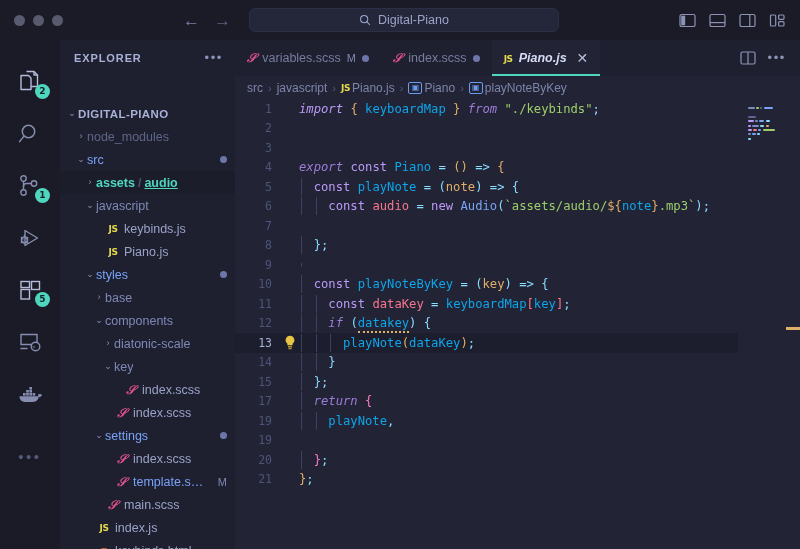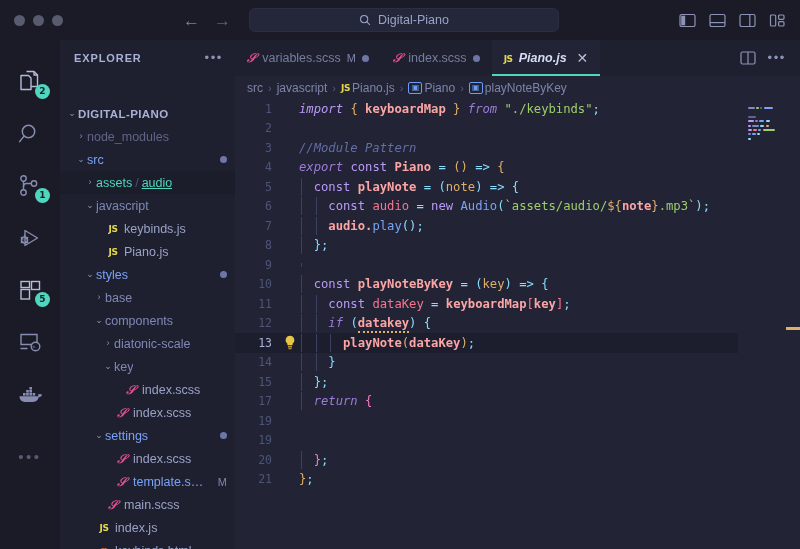--- a/index.html
+++ b/index.html
@@ -83,21 +83,21 @@
   }
   .row .ico{ width:16px; flex:0 0 16px; display:flex; align-items:center; justify-content:center; margin-right:3px; }
   .row .lbl{ overflow:hidden; text-overflow:ellipsis; }
   .row .mark{ margin-left:auto; padding-left:6px; font-size:11px; color:#7f86ad; }
   .row .dotmark{ margin-left:auto; width:7px;height:7px;border-radius:50%; background:#6d76a8; flex:0 0 7px; }
   .c-root{ color:#a9b1d6; font-weight:600; font-size:11.5px; letter-spacing:.4px; }
   .c-dim{ color:#5f6586; }
   .c-folder{ color:#7f88b5; }
   .c-blue{ color:#7aa2f7; }
   .c-file{ color:#9aa2c7; }
-  .c-teal{ color:#4fd6be; font-weight:400;text-align:center; }
+  .c-teal{ color:#4fd6be; font-weight:700;text-align:center; }
   .c-mod{ color:#7aa2f7; }
   .u-line{ text-decoration:underline; }
   .sep{ color:#4a5176; padding:0 3px; }
   .icon-scss{ color:#e0518f; font-size:12px; font-weight:bold; font-style:italic; font-family:"DejaVu Serif", serif;}
   .icon-js{ color:#e3d94a; font-size:9px; font-weight:bold; font-family:"DejaVu Sans", sans-serif; letter-spacing:-.4px;}
   .icon-html{ color:#e8743b; font-size:11px; font-weight:bold; font-family:"DejaVu Sans Mono", monospace;}
 
   
   .editor{ flex:1; display:flex; flex-direction:column; min-width:0; background:#222436; }
   .tabsbar{ height:36px; flex:0 0 36px; background:#1e2030; display:flex; align-items:stretch; }
@@ -151,21 +151,21 @@
   .k-kw2{ color:#9d7cd8; font-style:italic; }
   .k-fn{ color:#7aa2f7; }
   .k-str{ color:#9ece6a; }
   .k-punc{ color:#89ddff; }
   .k-brace{ color:#e0af68; }
   .k-op{ color:#89ddff; }
   .k-cmt{ color:#636da6; font-style:italic; }
   .k-param{ color:#e0af68; }
   .k-red{ color:#f7768e; }
   .k-magenta{ color:#ff79c6; }
-  .k-white{ color:#fca5a5;font-weight:bold; }
+  .k-white{ color:#0ea5e9; }
   .squig{ border-bottom:2px dotted #e0af68; padding-bottom:1px; }
 
   .minimap{ width:62px; flex:0 0 62px; background:#222436; position:relative; overflow:hidden; }
   .mm-inner{ position:absolute; top:8px; left:10px; width:46px; }
   .mmline{ height:3px; margin-bottom:1.4px; display:flex; gap:1.2px; }
   .mmseg{ height:2px; border-radius:1px; }
   .mm-scroll{ position:absolute; right:0; top:228px; width:14px; height:3px; background:#e0af68; }
 </style>
 </head>
 <body>
@@ -459,39 +459,39 @@
           <span style="display: inline-flex; align-items: center;">
             <span class="bc-sym">▣</span>
             <span>playNoteByKey</span>
           </span>
         </div>
 
       <div class="codearea">
         <div class="code-scroll" id="codelines">
             <div class="cline"><div class="gut">1</div><div class="bulbcell"></div><div class="src"><span class="k-imp">import</span><span class="k-white"> </span><span class="k-brace">{</span><span class="k-white"> keyboardMap </span><span class="k-brace">}</span><span class="k-white"> </span><span class="k-kw2">from</span><span class="k-white"> </span><span class="k-str">"./keybinds"</span><span class="k-punc">;</span></div></div>
             <div class="cline"><div class="gut">2</div><div class="bulbcell"></div><div class="src"></div></div>
-            <div class="cline"><div class="gut">3</div><div class="bulbcell"></div><div class="src"><span class="k-cmt">//Module Pattern</span></div></div>
+            <div class="cline"><div class="gut">3</div><div class="bulbcell"></div></div>
             <div class="cline"><div class="gut">4</div><div class="bulbcell"></div><div class="src"><span class="k-kw2">export</span><span class="k-white"> </span><span class="k-kw">const</span><span class="k-white"> Piano </span><span class="k-op">=</span><span class="k-white"> </span><span class="k-brace">(</span><span class="k-brace">)</span><span class="k-white"> </span><span class="k-op">=&gt;</span><span class="k-white"> </span><span class="k-brace">{</span></div></div>
             <div class="cline"><div class="gut">5</div><div class="bulbcell"></div><div class="src"><span class="indent" style="left: 2px;"></span><span class="k-white">  </span><span class="k-kw">const</span><span class="k-white"> playNote </span><span class="k-op">=</span><span class="k-white"> </span><span class="k-punc">(</span><span class="k-param">note</span><span class="k-punc">)</span><span class="k-white"> </span><span class="k-op">=&gt;</span><span class="k-white"> </span><span class="k-punc">{</span></div></div>
             <div class="cline"><div class="gut">6</div><div class="bulbcell"></div><div class="src"><span class="indent" style="left: 2px;"></span><span class="indent" style="left: 16.6px;"></span><span class="k-white">    </span><span class="k-kw">const</span><span class="k-white"> </span><span class="k-red">audio</span><span class="k-white"> </span><span class="k-op">=</span><span class="k-white"> </span><span class="k-kw">new</span><span class="k-white"> </span><span class="k-fn">Audio</span><span class="k-punc">(</span><span class="k-str">`assets/audio/</span><span class="k-brace">${</span><span class="k-white">note</span><span class="k-brace">}</span><span class="k-str">.mp3`</span><span class="k-punc">)</span><span class="k-punc">;</span></div></div>
-            <div class="cline"><div class="gut">7</div><div class="bulbcell"></div><div class="src"><span class="indent" style="left: 2px;"></span><span class="indent" style="left: 16.6px;"></span><span class="k-white">    audio</span><span class="k-white">.</span><span class="k-fn">play</span><span class="k-punc">(</span><span class="k-punc">)</span><span class="k-punc">;</span></div></div>
+            <div class="cline"><div class="gut">7</div><div class="bulbcell"></div></div>
             <div class="cline"><div class="gut">8</div><div class="bulbcell"></div><div class="src"><span class="indent" style="left: 2px;"></span><span class="k-white">  </span><span class="k-punc">}</span><span class="k-punc">;</span></div></div>
             <div class="cline"><div class="gut">9</div><div class="bulbcell"></div><div class="src"><span class="indent" style="left: 2px;"></span></div></div>
             <div class="cline"><div class="gut">10</div><div class="bulbcell"></div><div class="src"><span class="indent" style="left: 2px;"></span><span class="k-white">  </span><span class="k-kw">const</span><span class="k-white"> playNoteByKey </span><span class="k-op">=</span><span class="k-white"> </span><span class="k-punc">(</span><span class="k-param">key</span><span class="k-punc">)</span><span class="k-white"> </span><span class="k-op">=&gt;</span><span class="k-white"> </span><span class="k-punc">{</span></div></div>
             <div class="cline"><div class="gut">11</div><div class="bulbcell"></div><div class="src"><span class="indent" style="left: 2px;"></span><span class="indent" style="left: 16.6px;"></span><span class="k-white">    </span><span class="k-kw">const</span><span class="k-white"> </span><span class="k-red">dataKey</span><span class="k-white"> </span><span class="k-op">=</span><span class="k-white"> keyboardMap</span><span class="k-red">[</span><span class="k-white">key</span><span class="k-red">]</span><span class="k-punc">;</span></div></div>
             <div class="cline"><div class="gut">12</div><div class="bulbcell"></div><div class="src"><span class="indent" style="left: 2px;"></span><span class="indent" style="left: 16.6px;"></span><span class="k-white">    </span><span class="k-kw2">if</span><span class="k-white"> </span><span class="k-punc">(</span><span class="k-white squig">datakey</span><span class="k-punc">)</span><span class="k-white"> </span><span class="k-punc">{</span></div></div>
             <div class="cline active"><div class="gut">13</div><div class="bulbcell"><svg width="12" height="15" viewBox="0 0 12 15">
                   <path d="M6 .8a4.4 4.4 0 0 0-2.6 7.9v1.6h5.2V8.7A4.4 4.4 0 0 0 6 .8z" fill="#e8c547"></path>
                   <rect x="4" y="11" width="4" height="1.5" fill="#b8932f"></rect>
                   <rect x="4.3" y="13" width="3.4" height="1.3" rx=".6" fill="#b8932f"></rect>
                 </svg></div><div class="src"><span class="indent" style="left: 2px;"></span><span class="indent" style="left: 16.6px;"></span><span class="indent" style="left: 31.2px;"></span><span class="k-white">      </span><span class="k-white">playNote</span><span class="k-brace">(</span><span class="k-white">dataKey</span><span class="k-brace">)</span><span class="k-punc">;</span></div></div>
             <div class="cline"><div class="gut">14</div><div class="bulbcell"></div><div class="src"><span class="indent" style="left: 2px;"></span><span class="indent" style="left: 16.6px;"></span><span class="k-white">    </span><span class="k-punc">}</span></div></div>
             <div class="cline"><div class="gut">15</div><div class="bulbcell"></div><div class="src"><span class="indent" style="left: 2px;"></span><span class="k-white">  </span><span class="k-punc">}</span><span class="k-punc">;</span></div></div>
             <div class="cline"><div class="gut">17</div><div class="bulbcell"></div><div class="src"><span class="indent" style="left: 2px;"></span><span class="k-white">  </span><span class="k-kw2">return</span><span class="k-white"> </span><span class="k-magenta">{</span></div></div>
-            <div class="cline"><div class="gut">19</div><div class="bulbcell"></div></div>
+            <div class="cline"><div class="gut">19</div><div class="bulbcell"></div><div class="src"><span class="indent" style="left: 2px;"></span><span class="indent" style="left: 16.6px;"></span><span class="k-white">    playNote</span><span class="k-punc">,</span></div></div>
             <div class="cline"><div class="gut">19</div><div class="bulbcell"></div></div>
             <div class="cline"><div class="gut">20</div><div class="bulbcell"></div><div class="src"><span class="indent" style="left: 2px;"></span><span class="k-white">  </span><span class="k-magenta">}</span><span class="k-punc">;</span></div></div>
             <div class="cline"><div class="gut">21</div><div class="bulbcell"></div><div class="src"><span class="k-brace">}</span><span class="k-punc">;</span></div></div>
           </div>
         <div class="minimap">
           <div class="mm-inner" id="mminner">
               <div class="mmline">
                 <span class="mmseg" style="width: 7px; background: rgb(126, 138, 192);"></span>
                 <span class="mmseg" style="width: 3px; background: rgb(158, 206, 106);"></span>
                 <span class="mmseg" style="width: 2px; background: rgb(106, 113, 153);"></span>

